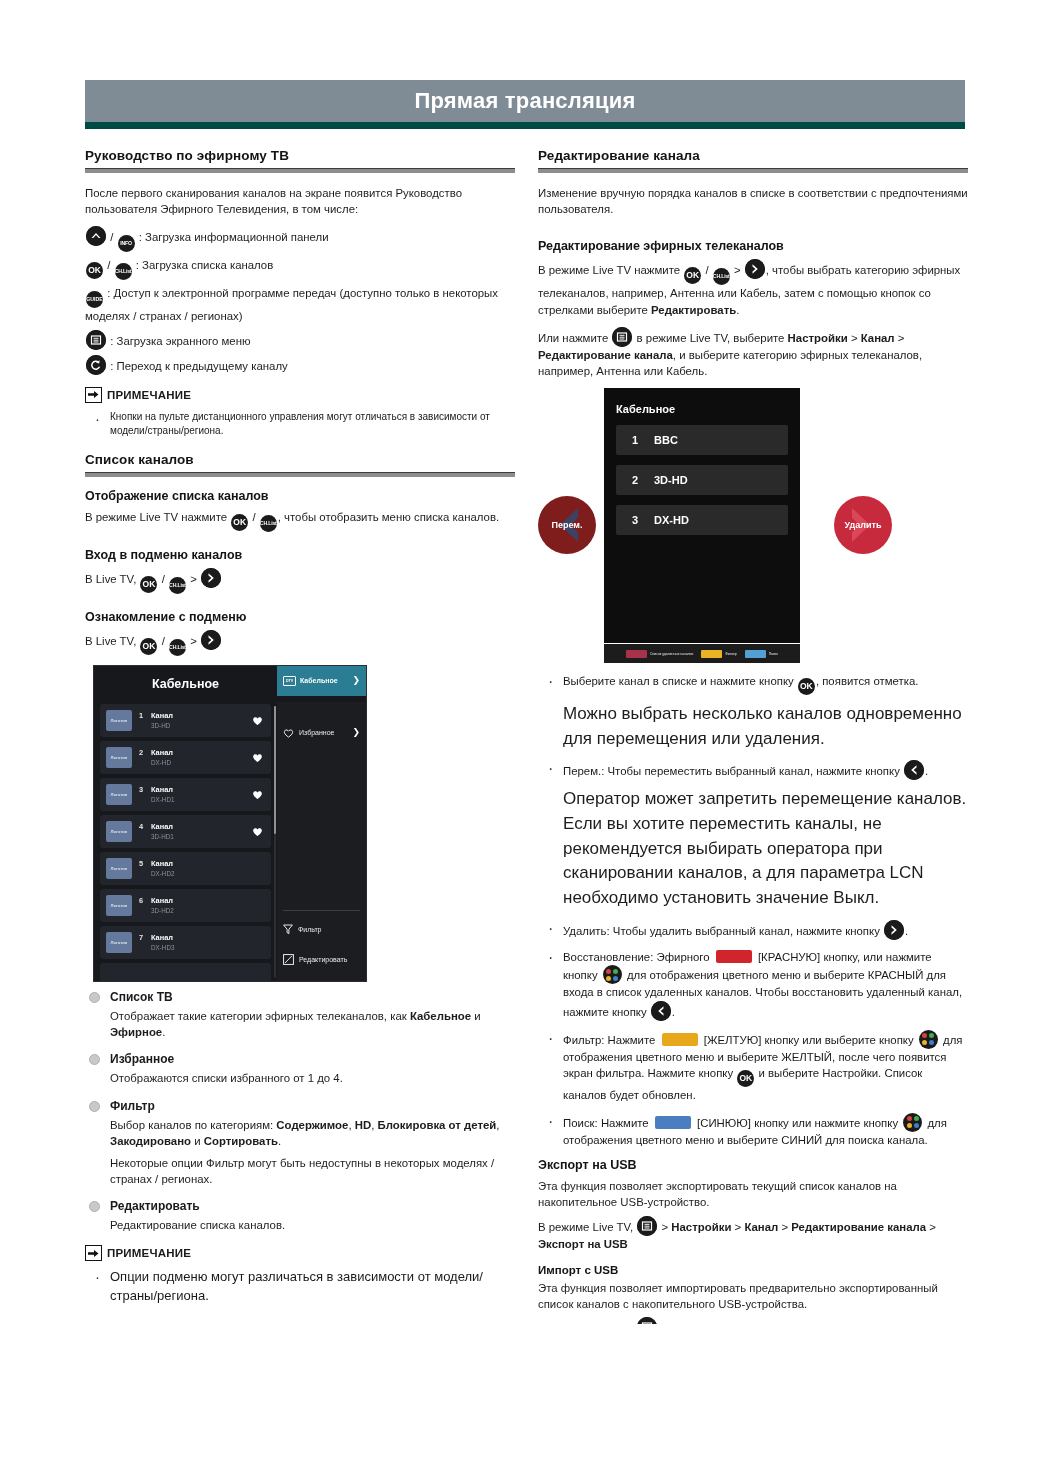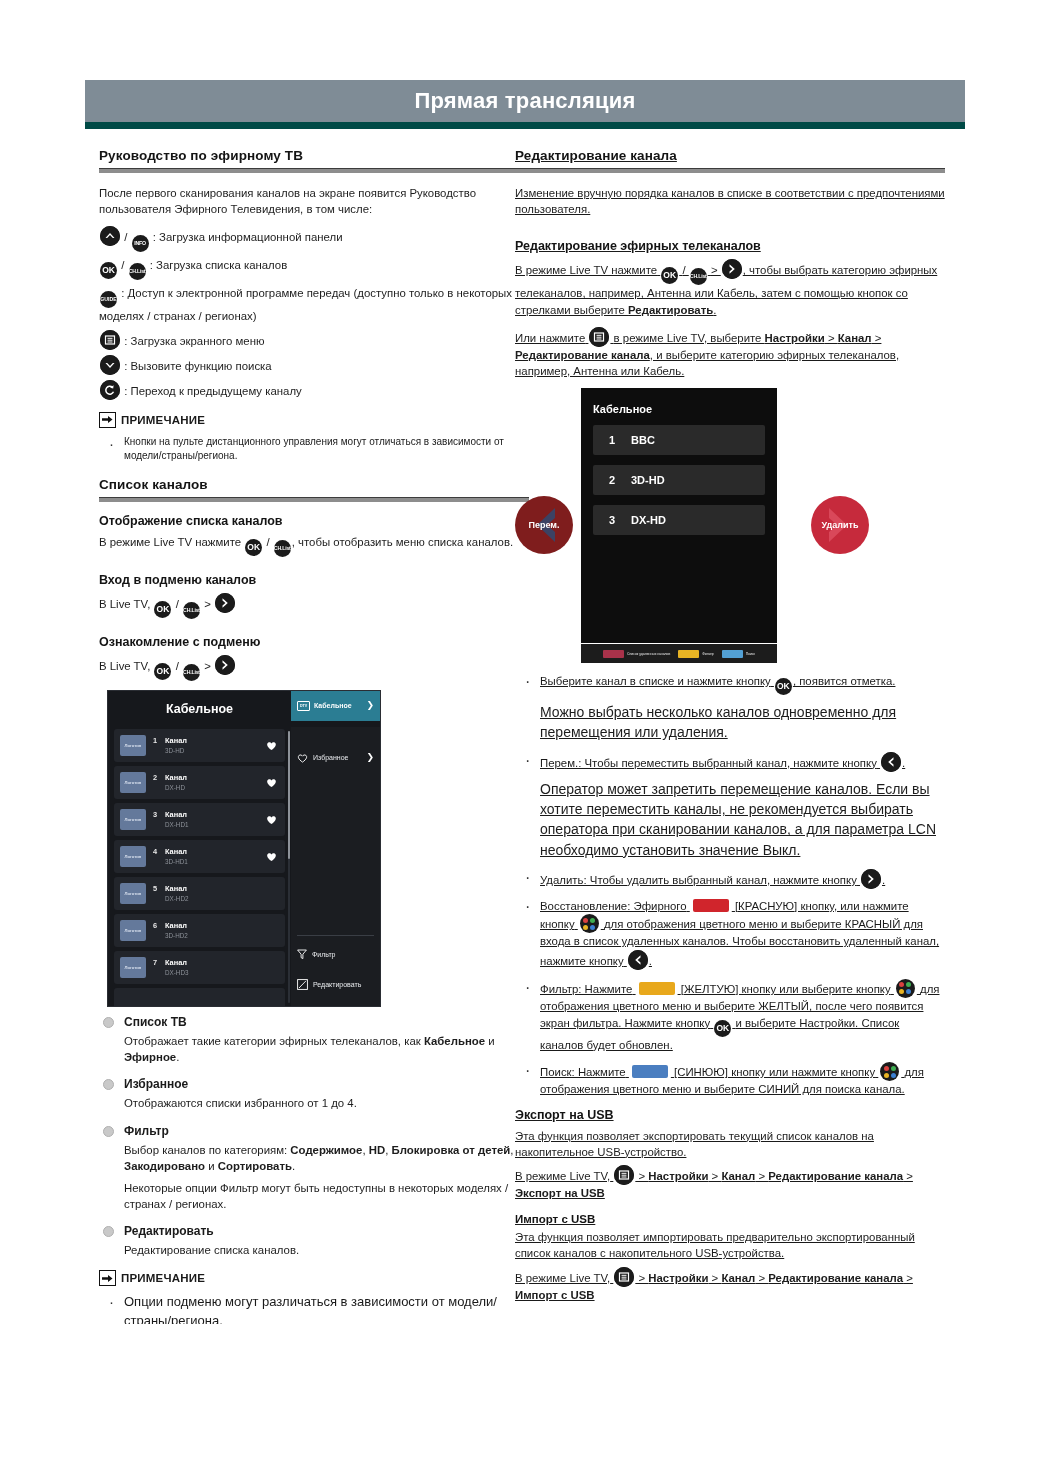--- a/index.html
+++ b/index.html
@@ -20,22 +20,22 @@
   }
   .banner-title{
     color:#ffffff;font-size:22px;font-weight:bold;letter-spacing:.2px;
   }
   .banner-rule{
     position:absolute;left:85px;top:122px;width:880px;height:7px;background:#004a46;
   }
 
   
   .col{position:absolute;top:148px;width:430px;}
-  .col-left{left:99px;}
-  .col-right{left:515px;text-decoration:underline;}
+  .col-left{left:85px;}
+  .col-right{left:538px;}
 
   
   h2.sec{
     font-size:13.5px;font-weight:bold;margin:0 0 5px 0;color:#141414;
     letter-spacing:.1px;
   }
   .sec-rule{
     height:4px;background:#8d8d8d;border-top:1px solid #3c3c3c;
     margin:0 0 12px 0;
   }
@@ -108,21 +108,21 @@
 
   
   ul.dlist{margin:0;padding:0;list-style:none;}
   ul.dlist>li{
     position:relative;padding-left:25px;margin-bottom:9px;
     font-size:11.4px;line-height:1.45;
   }
   ul.dlist>li::before{
     content:"\00B7";position:absolute;left:10px;top:-3px;font-size:16px;color:#333;
   }
-  ul.dlist>li p{margin:7px 0 0 0;font-size:14px;line-height:1.45;}
+  ul.dlist>li p{margin:7px 0 0 0;font-size:17px;line-height:1.45;}
 
   
   .tv-left{
     position:absolute;left:8px;top:0;width:272px;height:315px;
     background:#16181c;border:1px solid #2a2d33;overflow:hidden;
   }
   .tvl-head{
     height:36px;display:flex;align-items:center;justify-content:center;
     color:#ffffff;font-size:12.5px;font-weight:600;
     width:183px;
@@ -256,29 +256,20 @@
             <circle cx="10" cy="10" r="10" fill="#1b1b1b"></circle>
             <rect x="5.5" y="6" width="9" height="8" fill="none" stroke="#fff" stroke-width="1.2"></rect>
             <line x1="7.5" y1="8.3" x2="12.5" y2="8.3" stroke="#fff" stroke-width="1"></line>
             <line x1="7.5" y1="10.2" x2="12.5" y2="10.2" stroke="#fff" stroke-width="1"></line>
             <line x1="7.5" y1="12" x2="12.5" y2="12" stroke="#fff" stroke-width="1"></line>
           </svg>
       </span>
       <span>: Загрузка экранного меню</span>
     </p>
 
-    <p class="tight">
-      <span class="key big">
-        <svg width="20" height="20" viewBox="0 0 20 20">
-            <circle cx="10" cy="10" r="10" fill="#1b1b1b"></circle>
-            <path d="M5.5 8 L10 13 L14.5 8 L12.8 8 L10 11 L7.2 8 Z" fill="#fff"></path>
-          </svg>
-      </span>
-      <span>: Вызовите функцию поиска</span>
-    </p>
 
     <p>
       <span class="key big">
         <svg width="20" height="20" viewBox="0 0 20 20">
             <circle cx="10" cy="10" r="10" fill="#1b1b1b"></circle>
             <path d="M12.5 7.2 a4 4 0 1 0 1 4.6" fill="none" stroke="#fff" stroke-width="1.5"></path>
             <path d="M13.6 5.2 L13.2 8.6 L10 7.8 Z" fill="#fff"></path>
           </svg>
       </span>
       <span>: Переход к предыдущему каналу</span>

